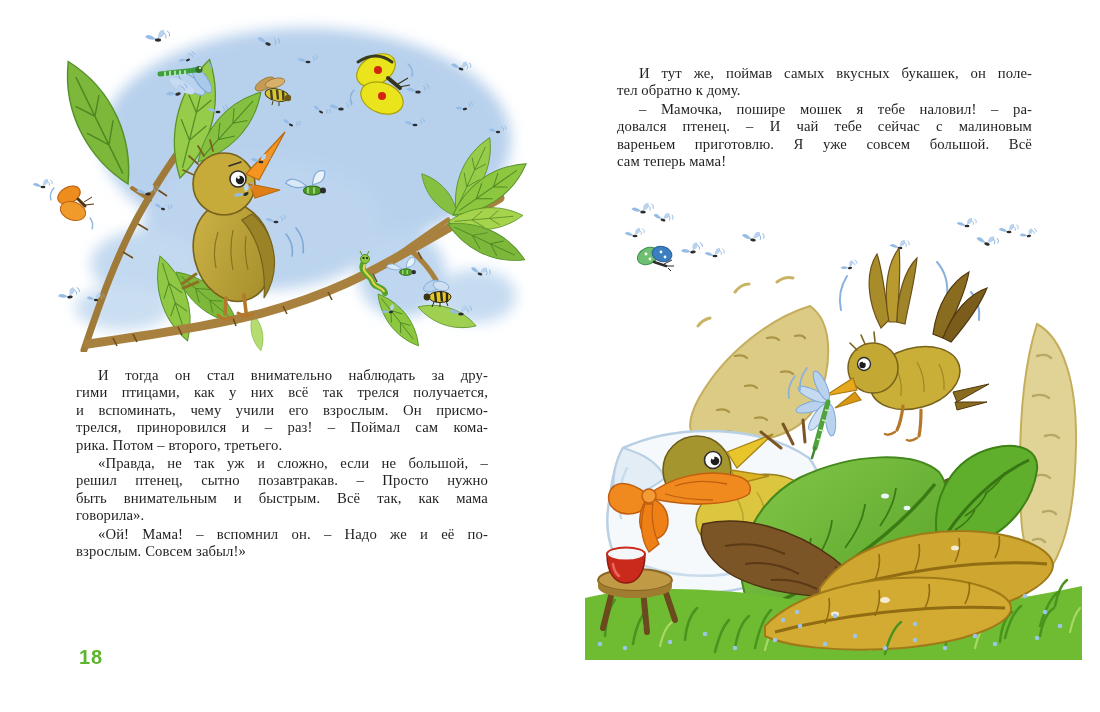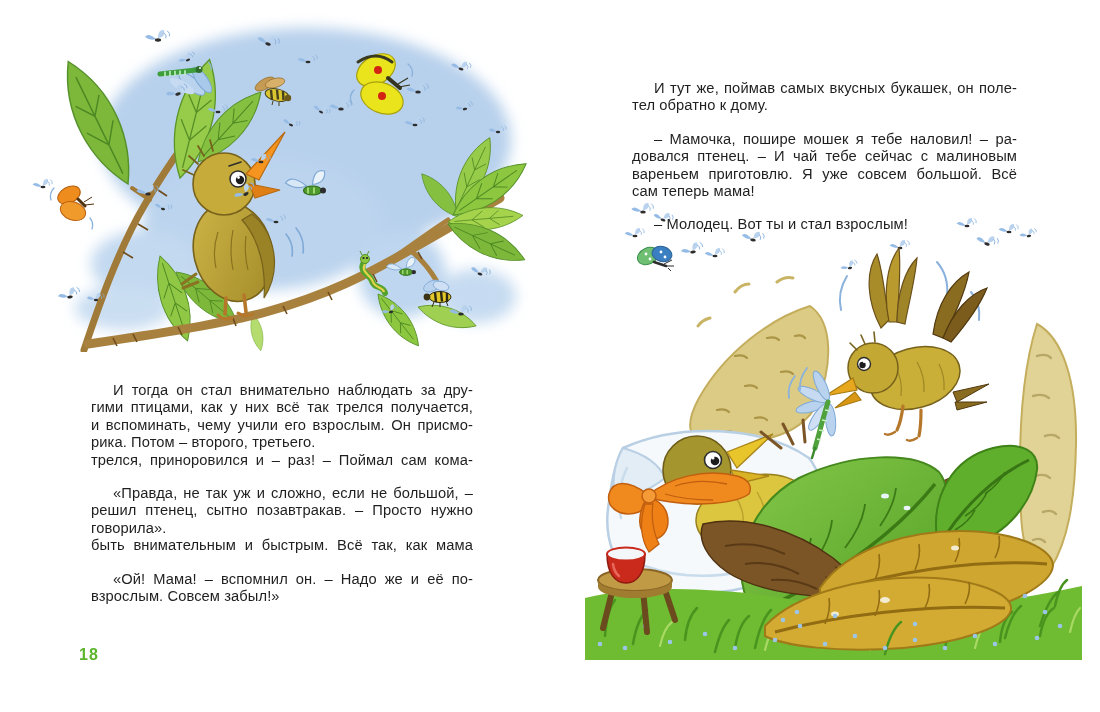--- a/index.html
+++ b/index.html
@@ -1,27 +1,27 @@
 <!DOCTYPE html>
 <html><head>
 <meta charset="utf-8">
 <style>
   html,body{margin:0;padding:0;background:#e9e9e9;}
   #spread{position:relative;width:1100px;height:712px;background:#ffffff;overflow:hidden;
           font-family:"Liberation Sans",sans-serif;}
   .textblock{position:absolute;font-size:14.7px;line-height:17.4px;color:#1f1f1f;
              letter-spacing:0.1px;}
-  .para{margin:16px;}
+  .para{margin:1px;font-family:Liberation Serif, serif;}
   .line{text-align:justify;text-align-last:justify;text-justify:inter-word;white-space:nowrap;
         white-space:normal;}
   .line.last{text-align-last:left;}
   .line.first{text-indent:22px;}
   #left-text{left:75px;top:366px;width:414px;}
   #right-text{left:616px;top:64px;width:417px;}
-  #page-number{position:absolute;left:79px;top:646px;font-size:16px;font-weight:800;
+  #page-number{position:absolute;left:79px;top:646px;font-size:20px;font-weight:800;
                color:#5cb52c;letter-spacing:1px;}
   .illu{position:absolute;}
   #illu-left{left:28px;top:12px;}
   #illu-right{left:585px;top:196px;}
 </style>
 </head>
 <body>
 
 <div id="spread">
 
@@ -416,46 +416,43 @@
       <path d="M230,252 L227,262" stroke="#3c8a2e" stroke-width="2.5" stroke-linecap="round"></path>
       <path d="M210,180 q-8,10 -6,22 M222,172 q-8,10 -7,22" stroke="#8ab2dc" stroke-width="1.8" fill="none" stroke-linecap="round"></path>
     </g>
   </svg>
 
   <div id="left-text" class="textblock">
       <div class="para">
         <div class="line first">И тогда он стал внимательно наблюдать за дру-</div>
         <div class="line">гими птицами, как у них всё так трелся получается,</div>
         <div class="line">и вспоминать, чему учили его взрослым. Он присмо-</div>
+        <div class="line">трелся, приноровился и – раз! – Поймал сам кома-</div>
         <div class="line last">рика. Потом – второго, третьего.</div>
-        <div class="line">трелся, приноровился и – раз! – Поймал сам кома-</div>
       </div>
       <div class="para">
         <div class="line first">«Правда, не так уж и сложно, если не большой, –</div>
         <div class="line">решил птенец, сытно позавтракав. – Просто нужно</div>
+        <div class="line">быть внимательным и быстрым. Всё так, как мама</div>
         <div class="line last">говорила».</div>
-        <div class="line">быть внимательным и быстрым. Всё так, как мама</div>
       </div>
       <div class="para">
         <div class="line first">«Ой! Мама! – вспомнил он. – Надо же и её по-</div>
         <div class="line last">взрослым. Совсем забыл!»</div>
       </div>
     </div>
 
   <div id="right-text" class="textblock">
       <div class="para">
         <div class="line first">И тут же, поймав самых вкусных букашек, он поле-</div>
         <div class="line last">тел обратно к дому.</div>
       </div>
       <div class="para">
         <div class="line first">– Мамочка, пошире мошек я тебе наловил! – ра-</div>
         <div class="line">довался птенец. – И чай тебе сейчас с малиновым</div>
         <div class="line">вареньем приготовлю. Я уже совсем большой. Всё</div>
         <div class="line last">сам теперь мама!</div>
       </div>
-      <div class="para">
-        <div class="line first last">– Молодец. Вот ты и стал взрослым!</div>
-      </div>
     </div>
 
   <div id="page-number">18</div>
 
 </div>
 
 </body></html>

